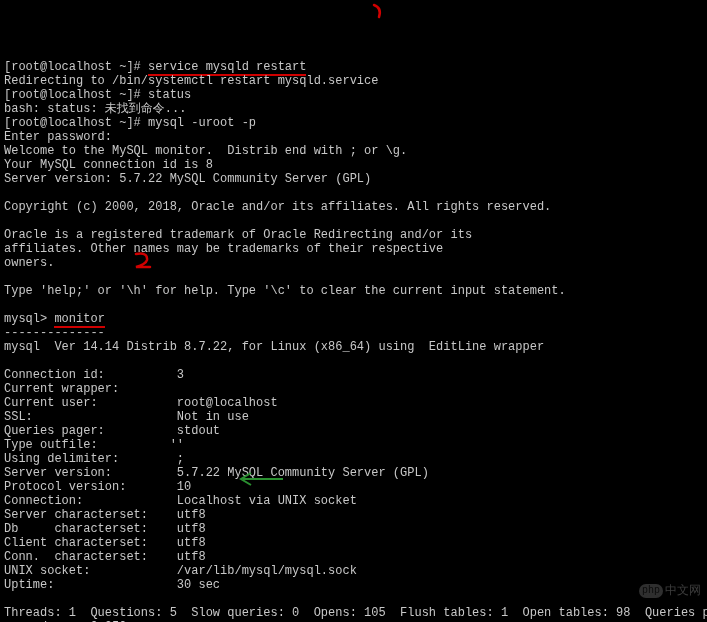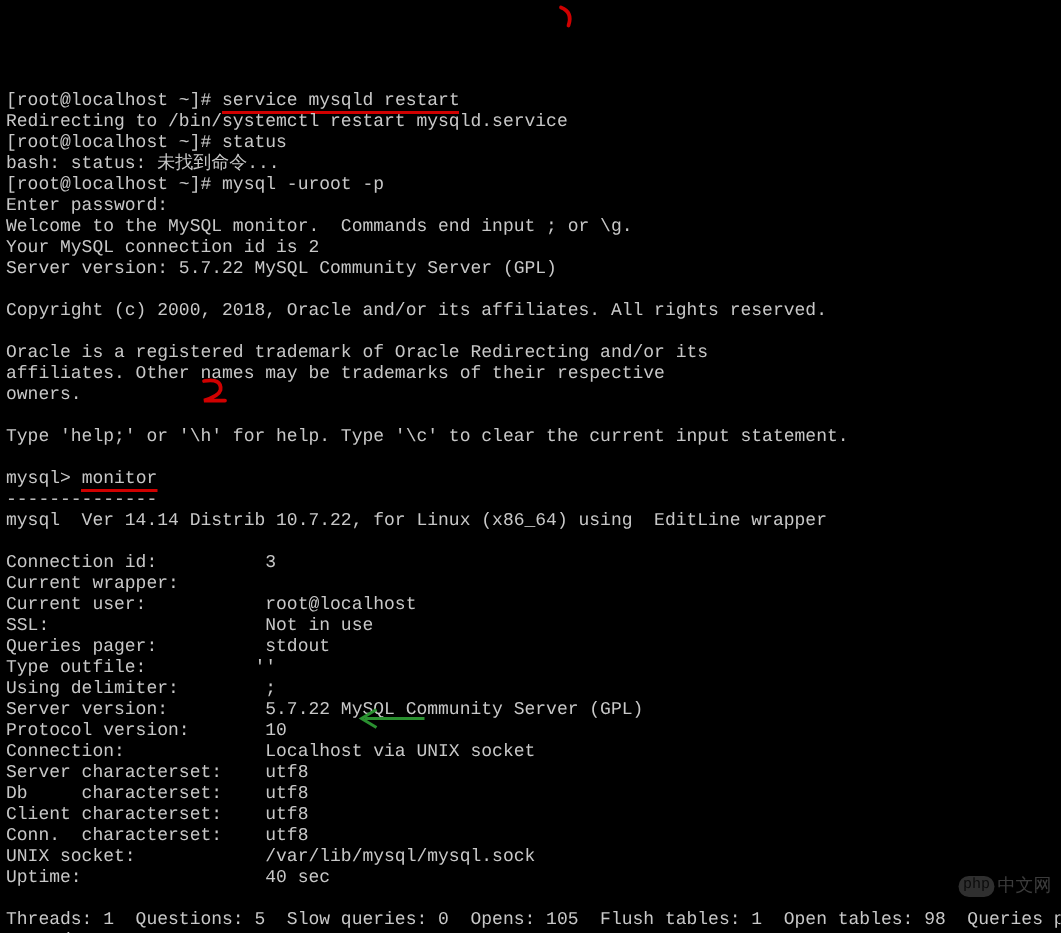--- a/index.html
+++ b/index.html
@@ -47,52 +47,52 @@
 <body>
 
 
 
 <div><span>[root@localhost ~]# </span><span class="underline">service mysqld restart</span>
 <span>Redirecting to /bin/systemctl restart mysqld.service</span>
 <span>[root@localhost ~]# status</span>
 <span>bash: status: 未找到命令...</span>
 <span>[root@localhost ~]# mysql -uroot -p</span>
 <span>Enter password:</span>
-<span>Welcome to the MySQL monitor.  Commands end input ; or \g.</span>
-<span>Your MySQL connection id is 2</span>
+<span>Welcome to the MySQL monitor.  Distrib end with ; or \g.</span>
+<span>Your MySQL connection id is 8</span>
 <span>Server version: 5.7.22 MySQL Community Server (GPL)</span>
 <span></span>
 <span>Copyright (c) 2000, 2018, Oracle and/or its affiliates. All rights reserved.</span>
 <span></span>
 <span>Oracle is a registered trademark of Oracle Redirecting and/or its</span>
 <span>affiliates. Other names may be trademarks of their respective</span>
 <span>owners.</span>
 <span></span>
 <span>Type 'help;' or '\h' for help. Type '\c' to clear the current input statement.</span>
 <span></span>
 <span>mysql&gt; </span><span class="underline">monitor</span>
 <span>--------------</span>
-<span>mysql  Ver 14.14 Distrib 10.7.22, for Linux (x86_64) using  EditLine wrapper</span>
+<span>mysql  Ver 14.14 Distrib 8.7.22, for Linux (x86_64) using  EditLine wrapper</span>
 <span></span>
 <span>Connection id:          3</span>
 <span>Current wrapper:</span>
 <span>Current user:           root@localhost</span>
 <span>SSL:                    Not in use</span>
 <span>Queries pager:          stdout</span>
 <span>Type outfile:          ''</span>
 <span>Using delimiter:        ;</span>
 <span>Server version:         5.7.22 MySQL Community Server (GPL)</span>
 <span>Protocol version:       10</span>
 <span>Connection:             Localhost via UNIX socket</span>
 <span>Server characterset:    utf8</span>
 <span>Db     characterset:    utf8</span>
 <span>Client characterset:    utf8</span>
 <span>Conn.  characterset:    utf8</span>
 <span>UNIX socket:            /var/lib/mysql/mysql.sock</span>
-<span>Uptime:                 40 sec</span>
+<span>Uptime:                 30 sec</span>
 <span></span>
 <span>Threads: 1  Questions: 5  Slow queries: 0  Opens: 105  Flush tables: 1  Open tables: 98  Queries per </span>
 <span>second avg: 0.250</span>
 </div>
 
 
 <svg class="annot" style="left:370px;top:2px" width="30" height="18">
   <path d="M4 3 Q12 6 9 15" stroke="#d00000" stroke-width="2.5" fill="none" stroke-linecap="round"></path>
 </svg>
 <svg class="annot" style="left:130px;top:250px" width="30" height="22">

